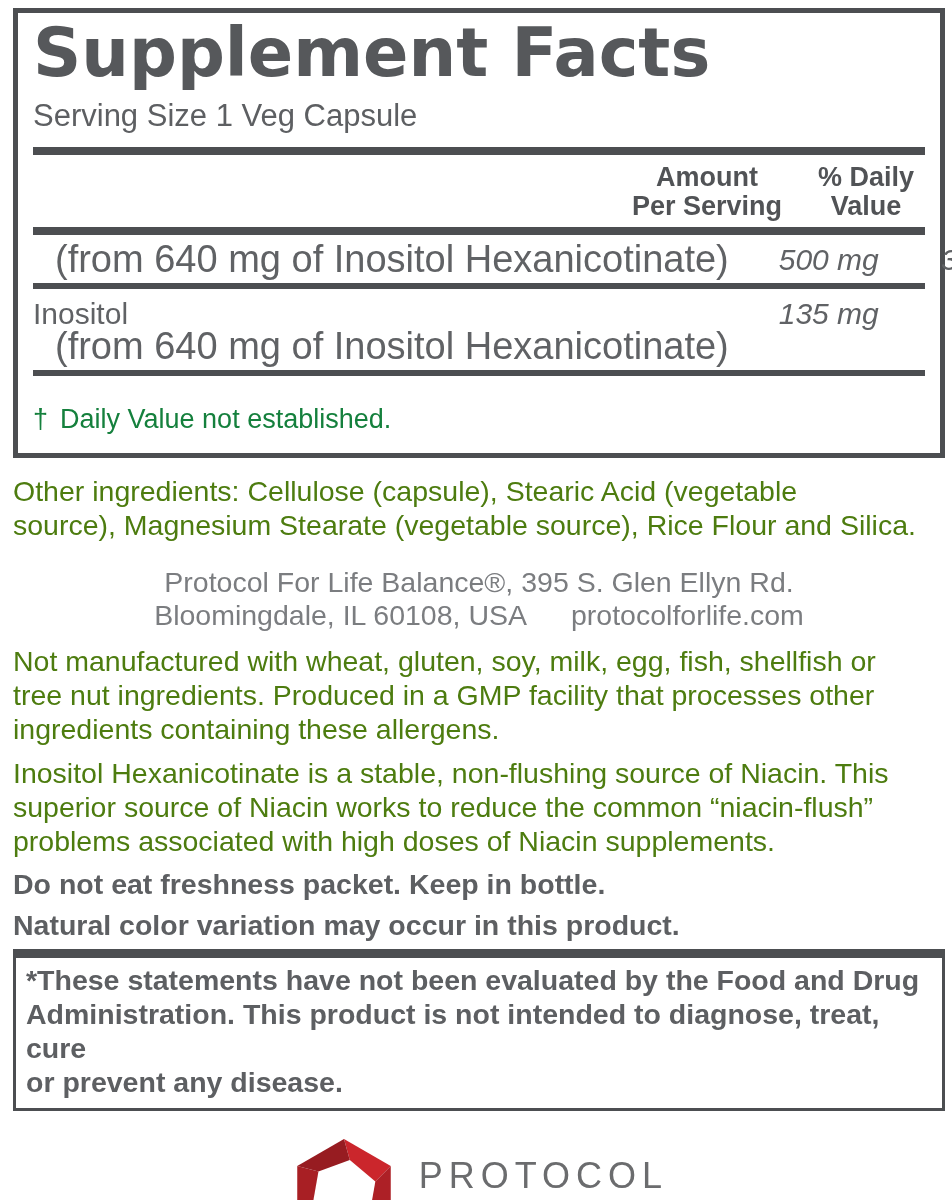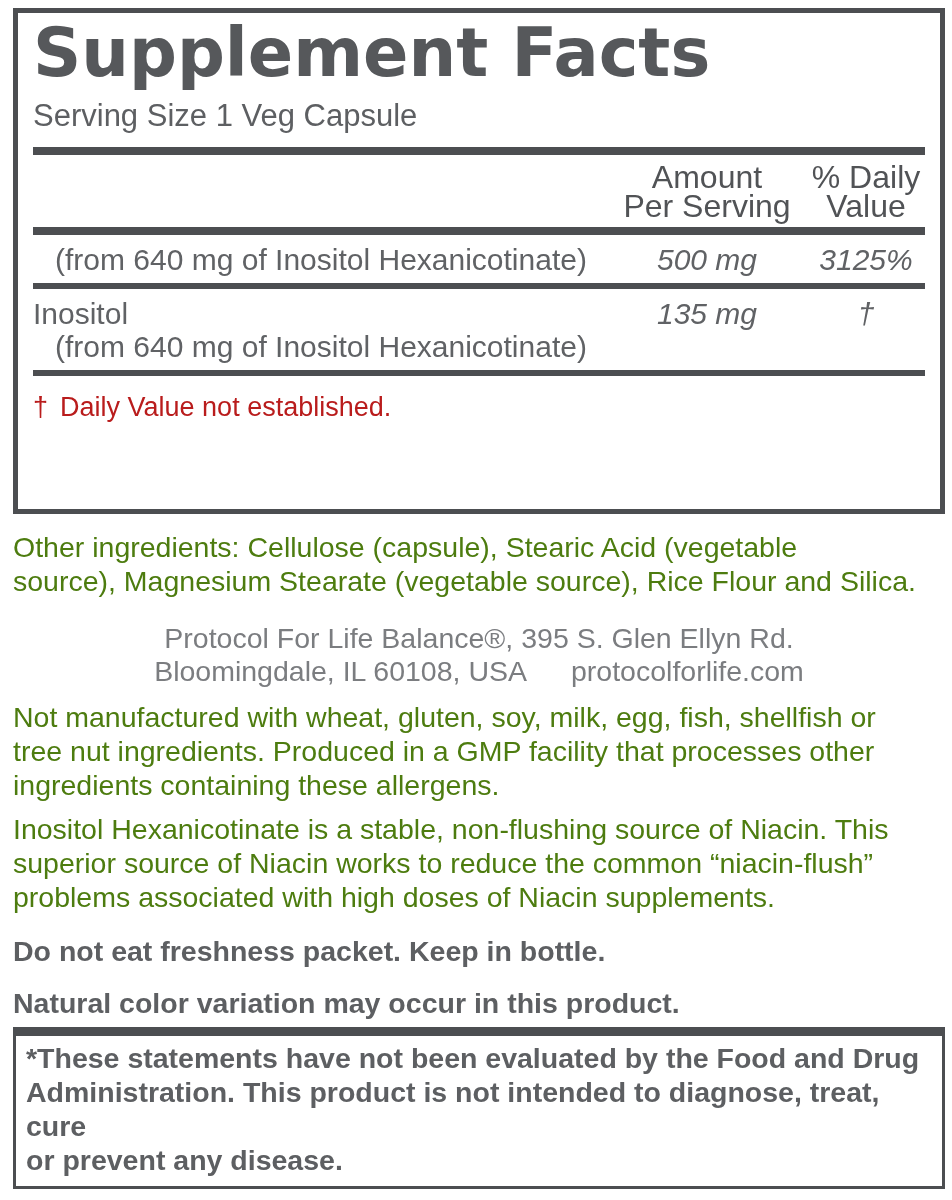--- a/index.html
+++ b/index.html
@@ -10,21 +10,21 @@
     overflow: hidden;
     color: #636568;
   }
   .page { width: 952px; height: 1200px; background: #fff; position: relative; }
 
   
   .facts-box {
     margin: 8px 7px 0 13px;
     border: 5px solid #4c4e51;
     padding: 0 15px;
-    height: 506px;
+    height: 450px;
     background: #fff;
   }
   .facts-title {
     font-family: "DejaVu Sans", "Liberation Sans", sans-serif;
     font-weight: bold;
     font-size: 67px;
     line-height: 72px;
     letter-spacing: 0px;
     color: #56585b;
     margin-top: 4px;
@@ -42,78 +42,78 @@
   .rule-c { height: 6px; }
 
   .frow {
     display: grid;
     grid-template-columns: 1fr 180px 118px;
     column-gap: 10px;
     align-items: start;
   }
   .hdr-row { margin-top: 8px; }
   .hdr {
-    font-weight: normal;
-    font-size: 32px;
+    font-weight: bold;
+    font-size: 27px;
     line-height: 29px;
     color: #515356;
     text-align: center;
     white-space: nowrap;
   }
   .ing-row { padding: 8px 0 7px 0; }
   .ing-name {
     font-size: 30px;
     line-height: 33px;
     color: #606265;
   }
   .ing-detail {
-    font-size: 30px;
+    font-size: 38px;
     line-height: 33px;
     color: #606265;
     padding-left: 22px;
     white-space: nowrap;
   }
   .val {
     font-size: 30px;
     line-height: 33px;
     color: #606265;
     text-align: center;
     white-space: nowrap;
     font-style: italic;
   }
   .footnote {
     font-size: 27px;
     line-height: 30px;
-    color: #b91c1c;
-    padding-top: 16px;
+    color: #15803d;
+    padding-top: 28px;
   }
   .footnote .dagger { margin-right: 12px; }
 
   
   .copy { margin: 0 7px 0 13px; }
   .para {
     font-size: 28.5px;
     line-height: 34px;
     color: #4d7c0f;
     white-space: pre-line;
   }
   .p-other { margin-top: 16px; }
   .address { margin-top: 24px; text-align: center; color: #7b7d80; font-size: 28.5px; line-height: 33px; }
   .address-line2 span { display: inline-block; }
   .address-gap { width: 44px; }
   .p-allergen { margin-top: 12px; }
   .p-desc { margin-top: 10px; }
   .bold-line {
-    margin-top: 18px;
+    margin-top: 7px;
     font-size: 28.5px;
     line-height: 34px;
     font-weight: bold;
     color: #5d5f62;
   }
-  .p-fresh { margin-top: 20px; }
+  .p-fresh { margin-top: 9px; }
 
   .disclaimer-box {
     margin-top: 7px;
     border: 3px solid #4c4e51;
     border-top-width: 9px;
     padding: 5px 18px 9px 10px;
   }
   .disclaimer {
     font-size: 28.5px;
     line-height: 34px;
@@ -125,21 +125,21 @@
   
   .logo {
     margin-top: 26px;
     display: flex;
     justify-content: center;
     align-items: center;
     gap: 14px;
   }
   .logo-text { display: flex; flex-direction: column; align-items: flex-start; }
   .logo-brand {
-    font-size: 31px;
+    font-size: 36px;
     line-height: 48px;
     letter-spacing: 6px;
     color: #6b6c6e;
     font-weight: 400;
     white-space: nowrap;
   }
   .logo-tagline {
     font-size: 22px;
     line-height: 26px;
     letter-spacing: 2.5px;

